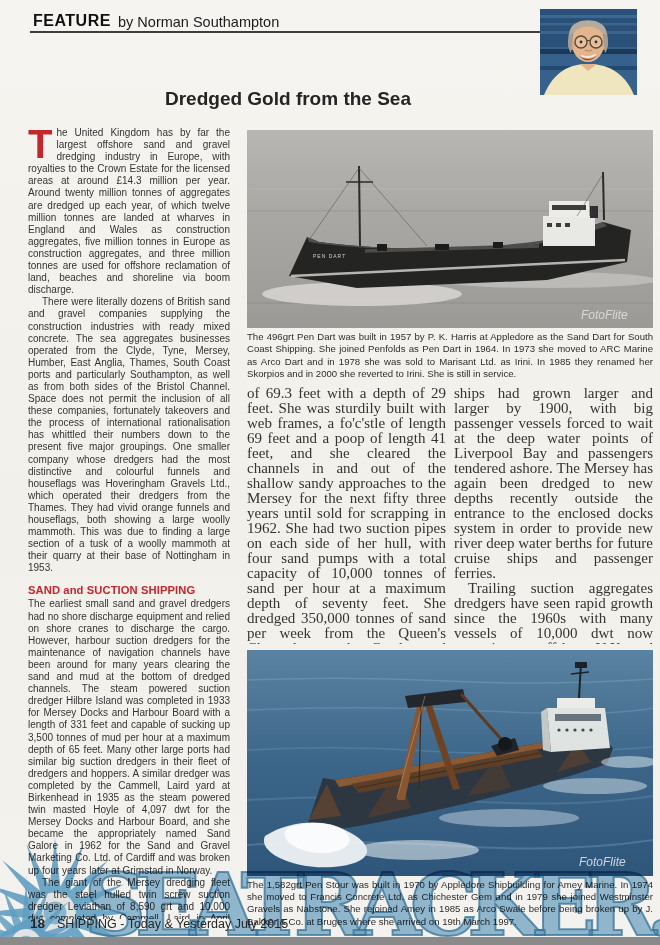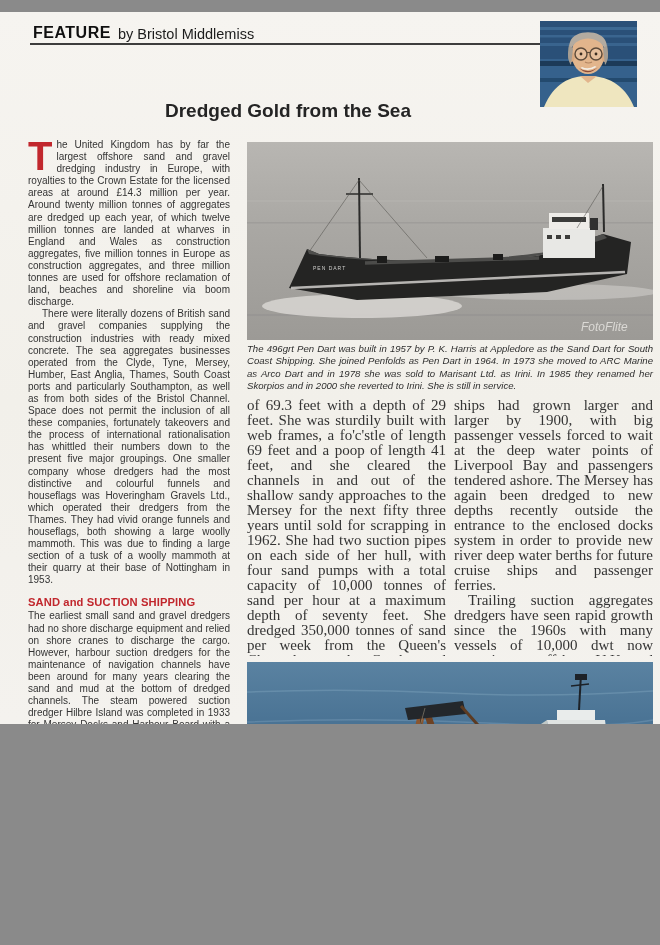--- a/index.html
+++ b/index.html
@@ -1,16 +1,16 @@
 <!DOCTYPE html>
 <html><head>
 <meta charset="utf-8">
 <style>
   html,body{margin:0;padding:0;background:#8a8a8a;}
-  .page{position:relative;width:660px;height:712px;margin:12px auto;overflow:hidden;
+  .page{position:relative;width:660px;height:937px;margin:0 auto;overflow:hidden;
         background:linear-gradient(180deg,#f6f4f0 0%,#f2f0ea 55%,#f4f2ee 100%);
         font-family:"Liberation Sans",sans-serif;color:#333;}
   
   .feature-label{position:absolute;left:33px;top:12px;font-size:16px;font-weight:bold;letter-spacing:.5px;color:#101010;}
   .byline{position:absolute;left:118px;top:14px;font-size:14.5px;color:#1c1c1c;}
   .header-rule{position:absolute;left:30px;top:31px;width:514px;border-top:2px solid #3d3d3d;}
   .author-photo{position:absolute;left:540px;top:9px;width:97px;height:86px;}
   
   .article-title{position:absolute;left:28px;top:54px;width:520px;margin:0;text-align:center;
         font-size:23px;font-weight:bold;letter-spacing:-0.8px;color:#c1272d;white-space:nowrap;}
@@ -19,21 +19,21 @@
   
   .col-left{position:absolute;left:28px;top:127px;width:202px;height:792px;overflow:hidden;}
   .col-left p{margin:0;font-size:10px;line-height:12.1px;text-align:justify;color:#343434;}
   .indent{text-indent:14px;}
   .dropcap{float:left;color:#c1272d;font-weight:bold;font-size:40px;line-height:33px;padding-right:4px;margin-top:1px;}
   .section-heading{margin:10px 0 2px 0;font-size:11.2px;font-weight:bold;color:#c1272d;letter-spacing:.1px;}
   
   .right-region{position:absolute;left:247px;top:130px;width:406px;}
   figure{margin:0;}
   .photo svg{display:block;}
-  figcaption{font-size:9.6px;font-style:italic;line-height:12.4px;color:#2e2e2e;text-align:justify;margin-top:3px;}
+  figcaption{font-size:9.6px;line-height:12.4px;color:#2e2e2e;text-align:justify;margin-top:3px;}
   .twocol{display:flex;gap:8px;margin-top:5px;height:258px;overflow:hidden;}
   .tcol{width:199px;}
   .tcol p{margin:0;font-size:15px;line-height:15px;text-align:justify;color:#343434;font-family:Liberation Serif, serif;}
   .photo2wrap{margin-top:6px;}
   
   .footer{position:absolute;left:30px;top:916px;z-index:6;font-size:12.5px;color:#262626;}
   .page-number{font-weight:bold;font-size:13.5px;margin-right:12px;text-align:right;}
   
   .watermark{position:absolute;inset:0;pointer-events:none;z-index:5;mix-blend-mode:multiply;}
   .wm-burst1{position:absolute;left:-20px;top:838px;width:150px;height:150px;}
@@ -41,21 +41,21 @@
   .wm-text{position:absolute;left:84px;top:854px;white-space:nowrap;
         font-family:"DejaVu Serif",serif;font-weight:bold;font-size:86px;letter-spacing:-11px;
         color:rgba(108,167,205,0.72);-webkit-text-stroke:2px rgba(58,120,162,0.75);}
 </style>
 </head>
 <body>
 
 <div class="page">
 
   <span class="feature-label">FEATURE</span>
-  <span class="byline">by Bristol Middlemiss</span>
+  <span class="byline">by Norman Southampton</span>
   <div class="header-rule"></div>
 
   <div class="author-photo">
     <svg width="97" height="86" viewBox="0 0 97 86">
       <rect width="97" height="86" fill="#35618c"></rect>
       <rect width="97" height="38" fill="#2a5078"></rect>
       <rect y="6" width="97" height="3" fill="#4a7aa5" opacity="0.6"></rect>
       <rect y="14" width="97" height="2.5" fill="#4a7aa5" opacity="0.5"></rect>
       <rect y="22" width="97" height="3" fill="#44729c" opacity="0.6"></rect>
       <rect y="40" width="97" height="5" fill="#1c3a58"></rect>

